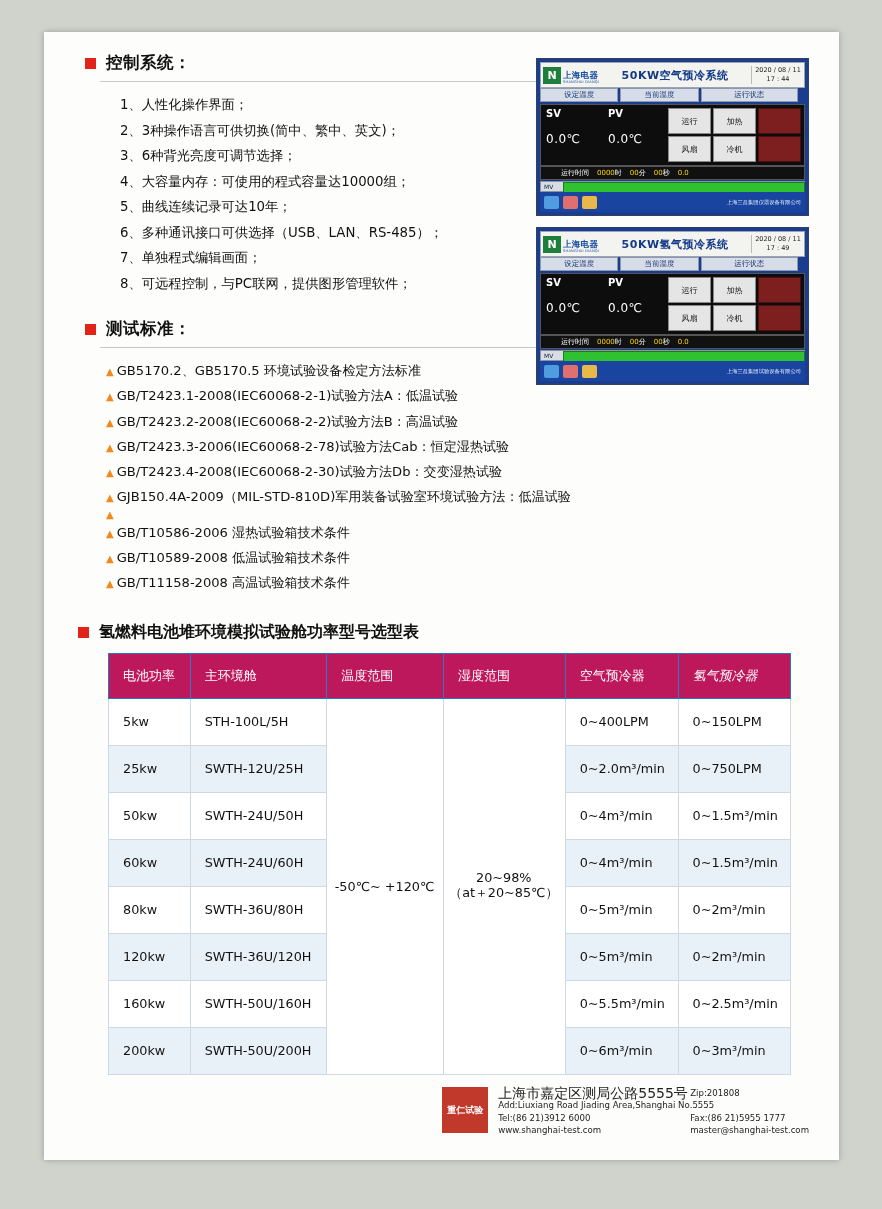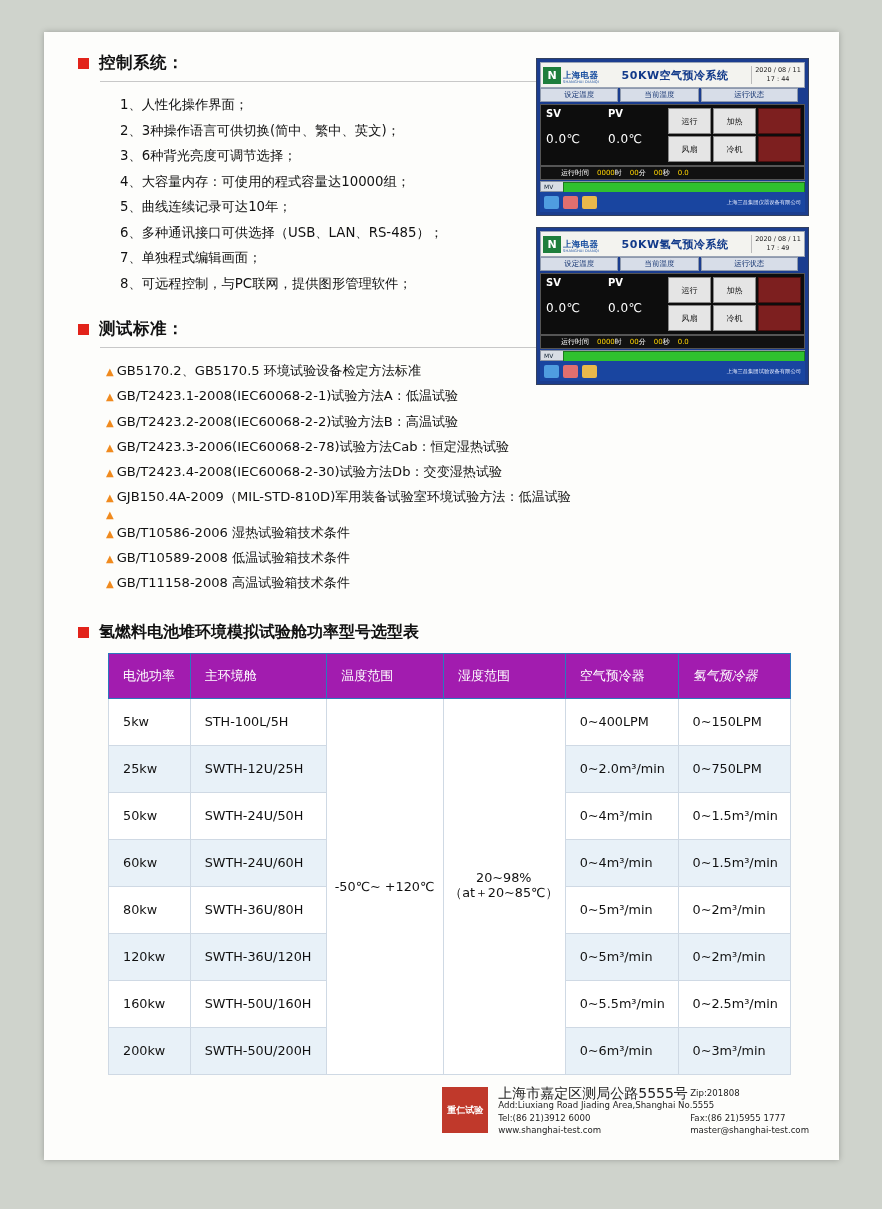--- a/index.html
+++ b/index.html
@@ -12,21 +12,21 @@
   .page{
     position:absolute;
     left:44px;top:32px;
     width:795px;height:1128px;
     background:#fdfdfb;
     box-shadow:0 0 6px rgba(0,0,0,.25);
   }
   .inner{padding:20px 30px 0 34px;position:relative;height:100%;box-sizing:border-box;}
 
   
-  .sec-head{display:flex;align-items:center;margin:0 0 6px 0;}
+  .sec-head{display:flex;align-items:center;margin:0 0 6px 7px;}
   .sec-head .sq{
     width:11px;height:11px;background:#e2231a;margin-right:10px;flex:0 0 auto;
   }
   .sec-head .txt{
     font-size:16.5px;font-weight:bold;color:#111;letter-spacing:.5px;
   }
   .rule{border-bottom:1px solid #c8c8c8;margin:7px 0 10px 22px;width:452px;}
 
   
   .numlist{margin:0 0 0 42px;padding:0;list-style:none;}
@@ -125,21 +125,21 @@
 
   
   .tbl-head{display:flex;align-items:center;margin:26px 0 10px 0;}
   .tbl-head .sq{width:11px;height:11px;background:#e2231a;margin-right:10px;}
   .tbl-head .txt{font-size:16px;font-weight:bold;color:#111;}
   table{
     border-collapse:collapse;width:683px;margin-left:30px;
     font-size:12.8px;color:#111;
   }
   thead th{
-    background:#a21caf;color:#fff;font-weight:normal;font-size:13px;
+    background:#be185d;color:#fff;font-weight:normal;font-size:13px;
     height:42px;text-align:left;padding-left:14px;border:1px solid #2b78bd;
   }
   tbody td{
     height:44px;border:1px solid #cfd9e4;padding-left:14px;text-align:left;
     white-space:nowrap;
   }
   tbody tr:nth-child(even) td{background:#e8f1f8;}
   tbody tr:nth-child(odd) td{background:#ffffff;}
   td.mid{text-align:center;padding-left:0;background:#fff !important;}
   .colw1{width:92px;} .colw2{width:136px;} .colw3{width:118px;}

